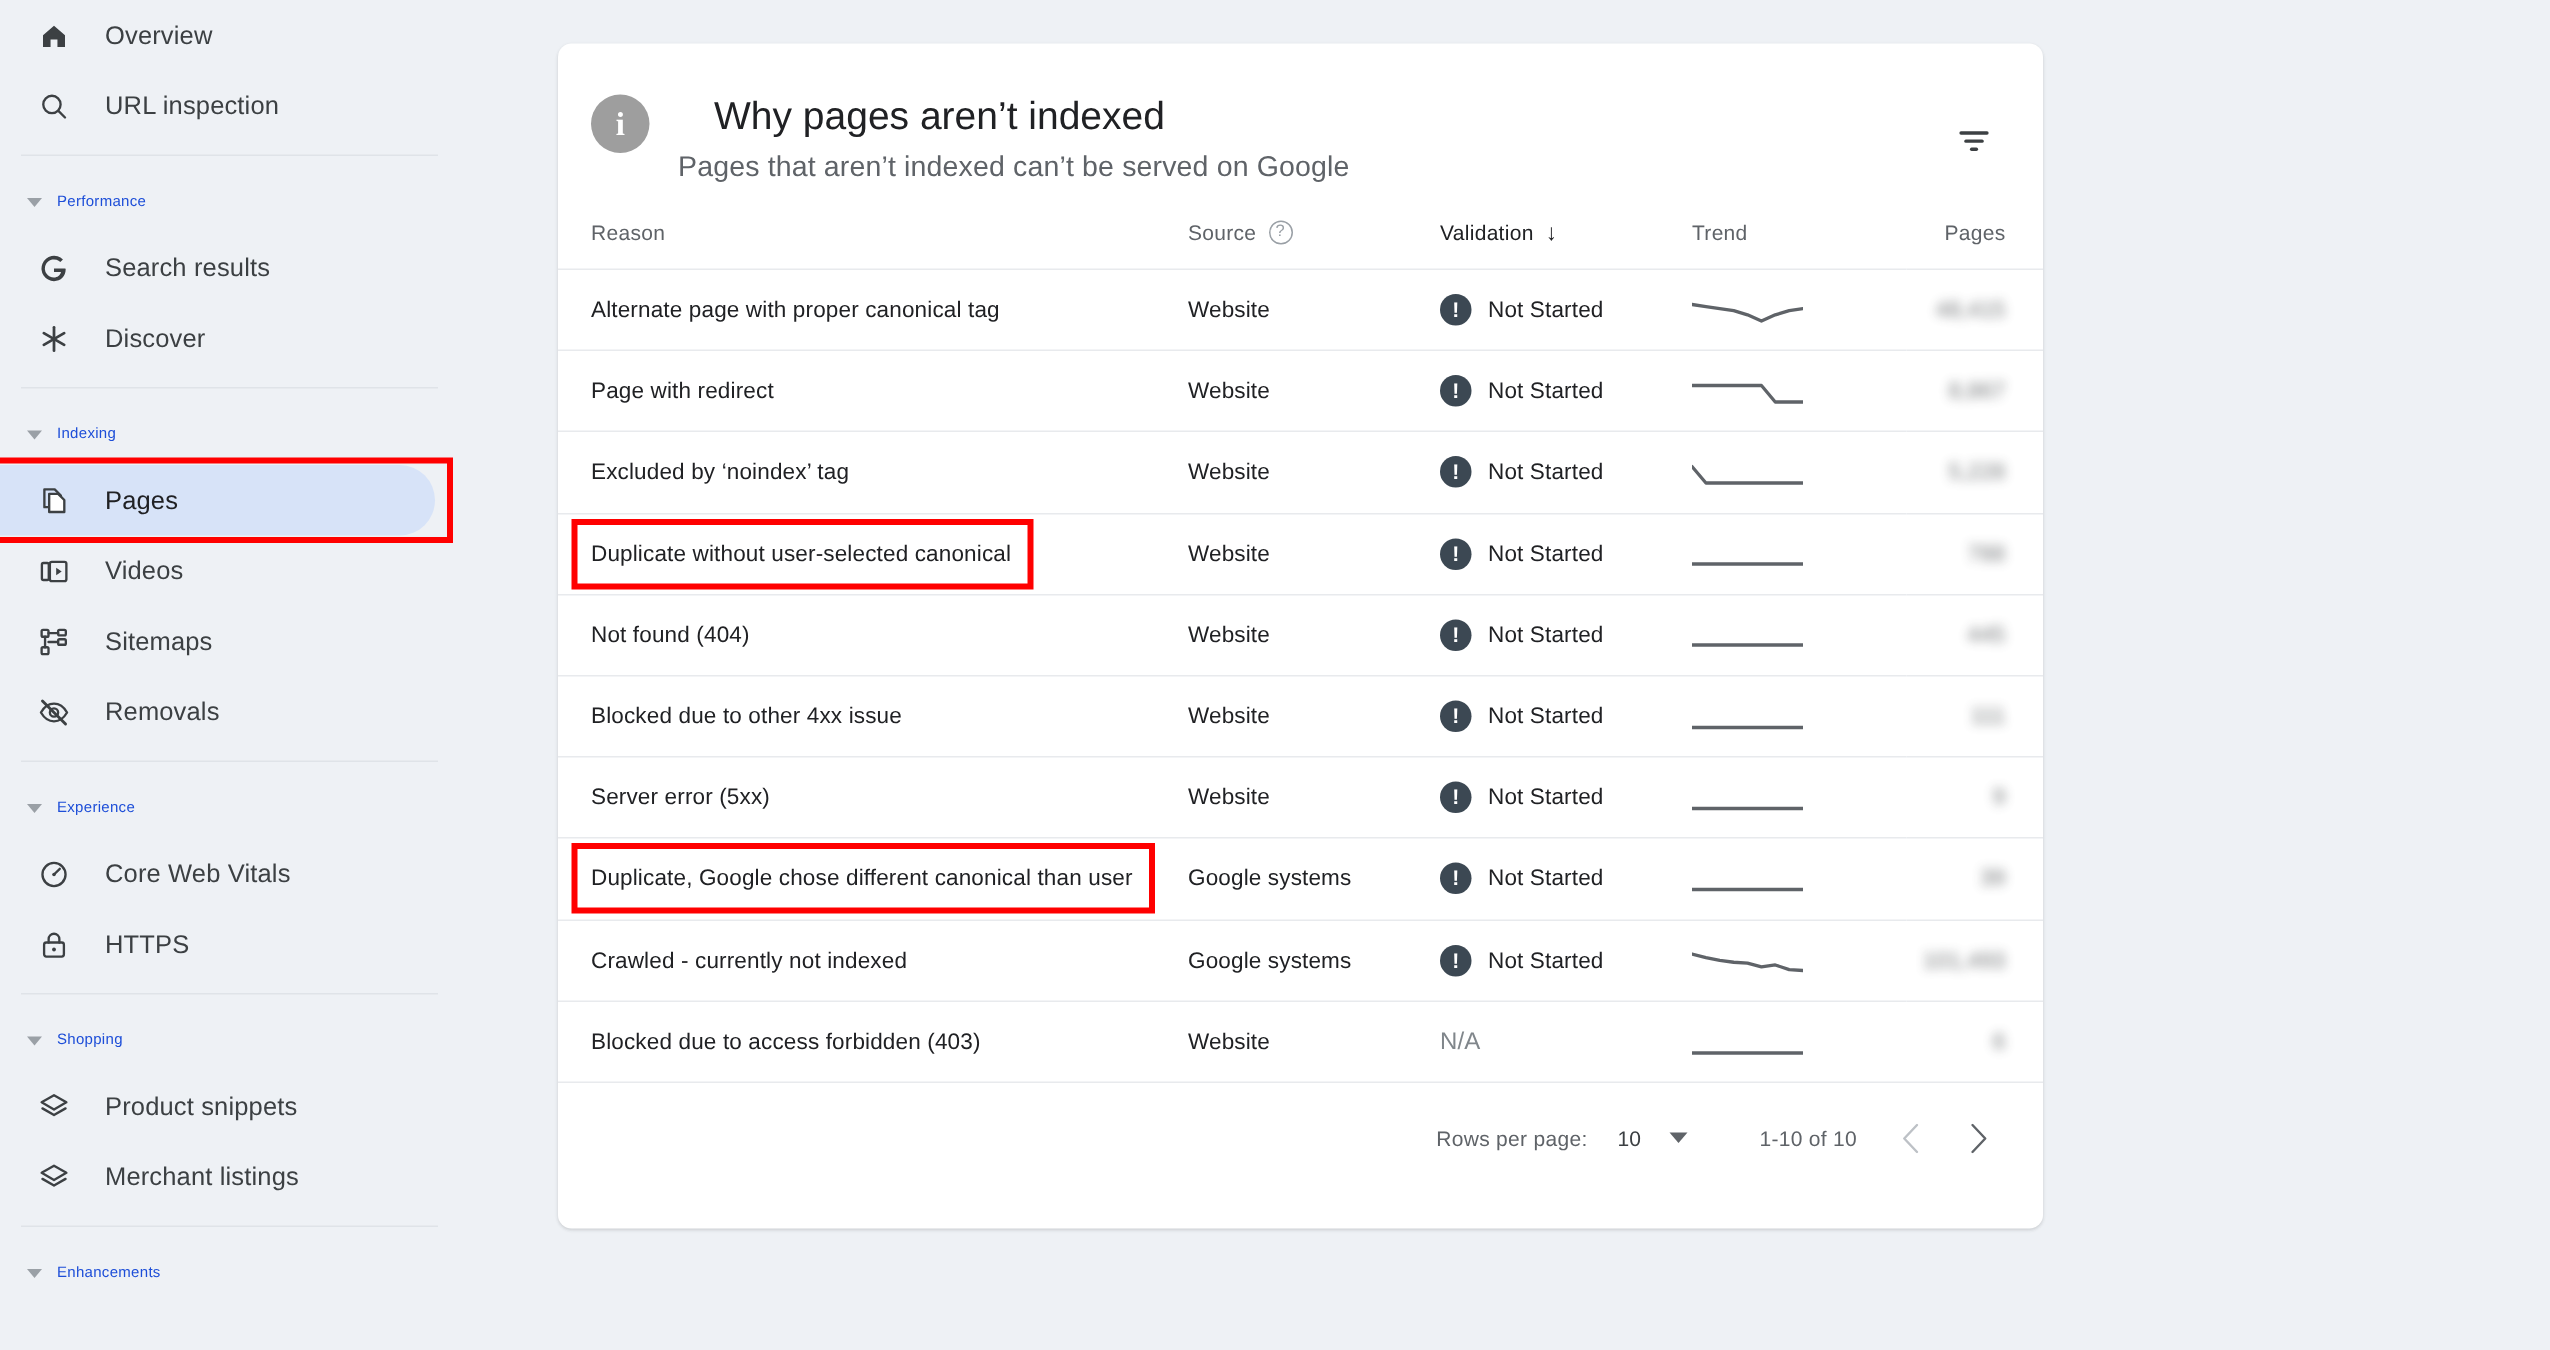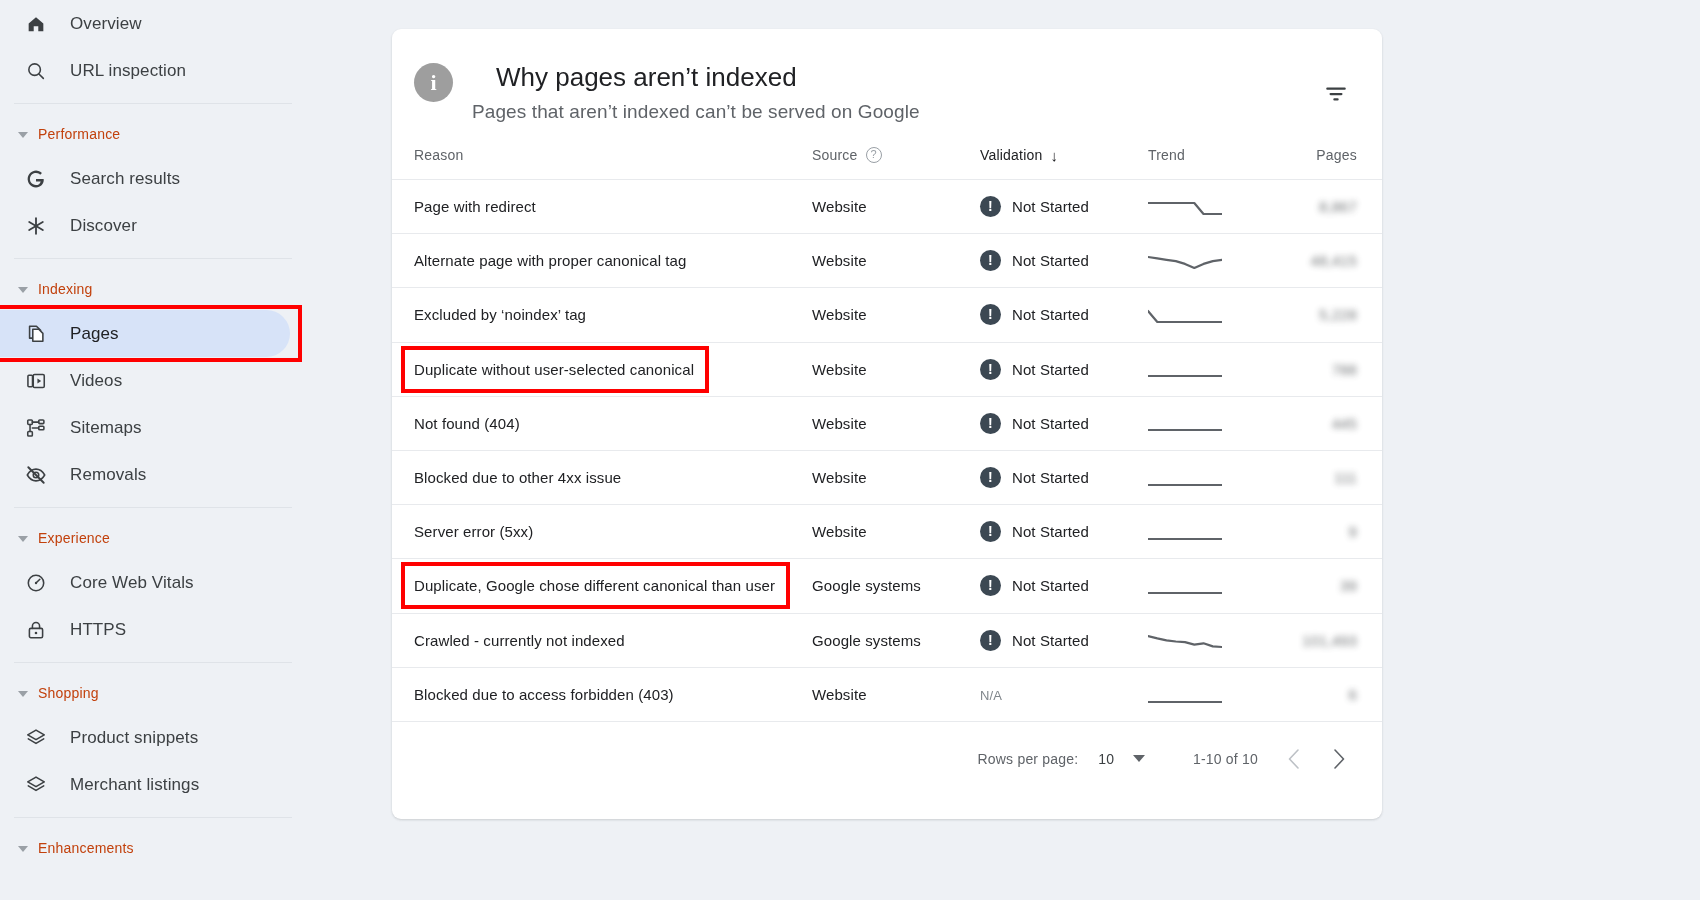--- a/index.html
+++ b/index.html
@@ -2,21 +2,21 @@
 <html><head>
 <meta charset="utf-8">
 <style>
   * { box-sizing: border-box; margin: 0; padding: 0; }
   html, body {
     width: 1700px; height: 900px;
     background: #eef1f5;
     font-family: "Liberation Sans", sans-serif;
     overflow: hidden;
   }
-  #app { position: relative; width: 1460px; height: 900px; display: flex; gap: 20px; }
+  #app { position: relative; width: 1460px; height: 900px; display: flex; }
 
   
   .sidebar {
     width: 352px; height: 900px;
     background: #eef1f5;
     padding-top: 0px;
     flex: 0 0 352px;
     position: relative;
     overflow: hidden;
   }
@@ -44,21 +44,21 @@
     gap: 10px;
   }
   .section-head .caret {
     width: 0; height: 0;
     border-left: 5px solid transparent;
     border-right: 5px solid transparent;
     border-top: 6px solid #9aa0a6;
     margin-top: 1px;
   }
   .section-head .label {
-    font-size: 14px; color: #c2410c; letter-spacing: .2px;
+    font-size: 10px; color: #1d4ed8; letter-spacing: .2px;
   }
   .divider {
     height: 1px; background: #dfe3e8;
     margin: 9px 60px 9px 14px;
   }
 
   
   .main { flex: 1; position: relative; }
   .card {
     position: absolute;
@@ -150,21 +150,21 @@
   }
 
   .val-wrap { display: flex; align-items: center; gap: 11px; }
   .val-icon {
     width: 21px; height: 21px; border-radius: 50%;
     background: #3c4853; color: #fff;
     font-size: 14px; font-weight: 700; line-height: 21px;
     text-align: center; flex: 0 0 21px;
     font-family: "Liberation Sans", sans-serif;
   }
-  .val-na { color: #80868b; font-size: 13px; }
+  .val-na { color: #80868b; font-size: 16px; }
   .val-label { font-size: 15px; color: #202124; }
 
   .spark { display: block; }
 
   .pages-blur {
     display: inline-block;
     color: #3c4043;
     font-size: 15px;
     filter: blur(3.4px);
     opacity: .72;
@@ -392,50 +392,50 @@
                 <span>Validation</span>
                 <span class="sort-arrow">↓</span>
               </span>
             </th>
             <th class="th-trend">Trend</th>
             <th class="th-pages">Pages</th>
           </tr>
         </thead>
         <tbody id="table-body">
             <tr>
+              <td class="td-reason"><span class="reason-text">Alternate page with proper canonical tag</span></td>
+              <td class="td-source"><span>Website</span></td>
+              <td class="td-validation">
+                <span class="val-wrap">
+                  <span class="val-icon">!</span>
+                  <span class="val-label">Not Started</span>
+                </span>
+              </td>
+              <td class="td-trend">
+                <svg class="spark" width="74" height="22" viewBox="0 0 74 22">
+                  <polyline points="0.0,7.0 9.3,8.4 18.5,9.8 27.8,11.1 37.0,13.9 46.3,18.0 55.5,13.9 64.8,11.1 74.0,9.8" fill="none" stroke="#5f6368" stroke-width="2.2" stroke-linecap="round" stroke-linejoin="round"></polyline>
+                </svg>
+              </td>
+              <td class="td-pages"><span class="pages-blur">48,415</span></td>
+            </tr>
+            <tr>
               <td class="td-reason"><span class="reason-text">Page with redirect</span></td>
               <td class="td-source"><span>Website</span></td>
               <td class="td-validation">
                 <span class="val-wrap">
                   <span class="val-icon">!</span>
                   <span class="val-label">Not Started</span>
                 </span>
               </td>
               <td class="td-trend">
                 <svg class="spark" width="74" height="22" viewBox="0 0 74 22">
                   <polyline points="0.0,7.0 9.3,7.0 18.5,7.0 27.8,7.0 37.0,7.0 46.3,7.0 55.5,18.0 64.8,18.0 74.0,18.0" fill="none" stroke="#5f6368" stroke-width="2.2" stroke-linecap="round" stroke-linejoin="round"></polyline>
                 </svg>
               </td>
               <td class="td-pages"><span class="pages-blur">8,867</span></td>
-            </tr>
-            <tr>
-              <td class="td-reason"><span class="reason-text">Alternate page with proper canonical tag</span></td>
-              <td class="td-source"><span>Website</span></td>
-              <td class="td-validation">
-                <span class="val-wrap">
-                  <span class="val-icon">!</span>
-                  <span class="val-label">Not Started</span>
-                </span>
-              </td>
-              <td class="td-trend">
-                <svg class="spark" width="74" height="22" viewBox="0 0 74 22">
-                  <polyline points="0.0,7.0 9.3,8.4 18.5,9.8 27.8,11.1 37.0,13.9 46.3,18.0 55.5,13.9 64.8,11.1 74.0,9.8" fill="none" stroke="#5f6368" stroke-width="2.2" stroke-linecap="round" stroke-linejoin="round"></polyline>
-                </svg>
-              </td>
-              <td class="td-pages"><span class="pages-blur">48,415</span></td>
             </tr>
             <tr>
               <td class="td-reason"><span class="reason-text">Excluded by ‘noindex’ tag</span></td>
               <td class="td-source"><span>Website</span></td>
               <td class="td-validation">
                 <span class="val-wrap">
                   <span class="val-icon">!</span>
                   <span class="val-label">Not Started</span>
                 </span>
               </td>

